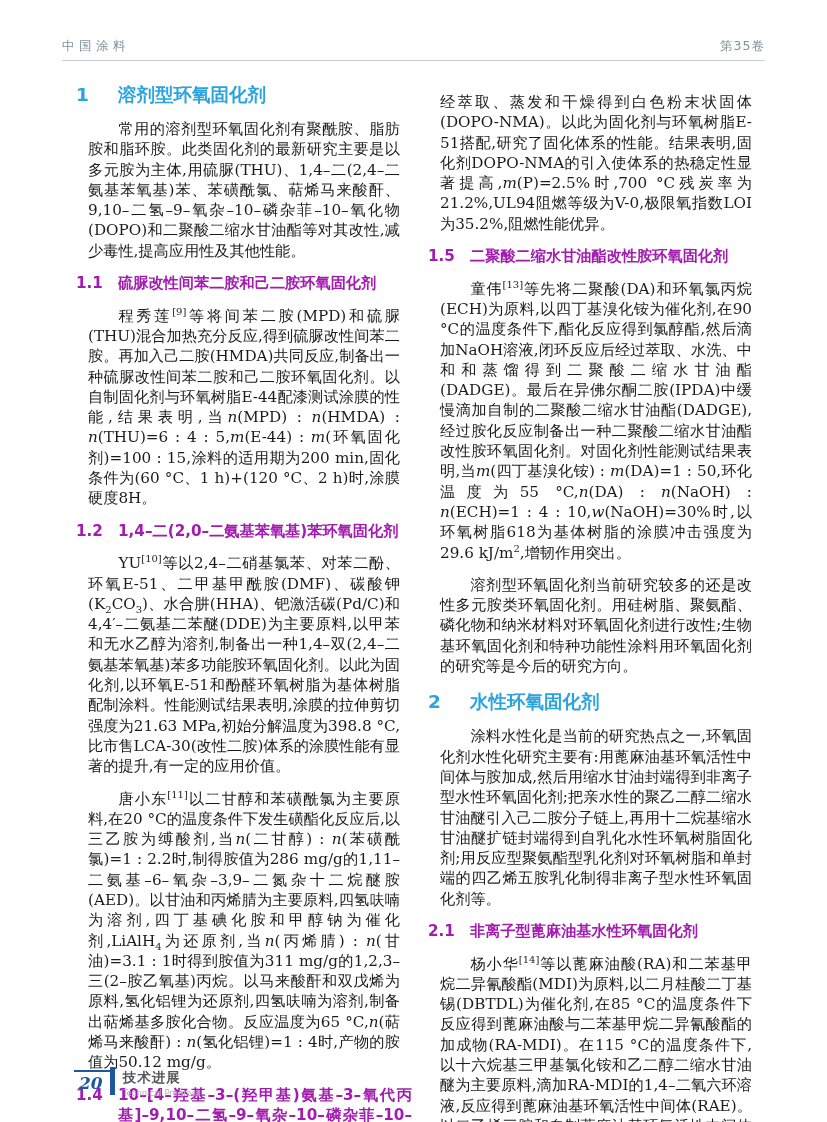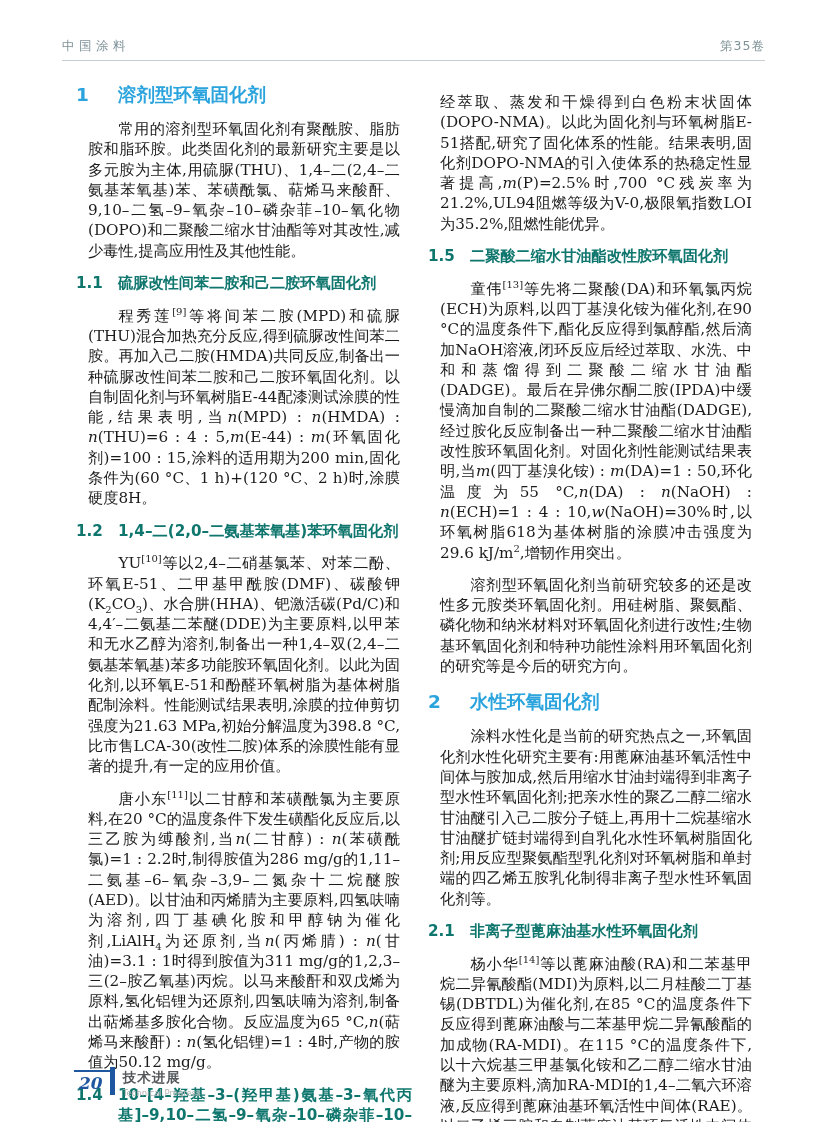--- a/index.html
+++ b/index.html
@@ -32,21 +32,21 @@
     display:flex; margin:3px 0 7px;
     font-family:"DejaVu Sans", sans-serif; font-weight:bold;
     color:#2ba4de; font-size:18.5px; line-height:24px;
   }
   .h1 .num { flex:0 0 42px; }
   .h1.sp { margin-top:14px; margin-bottom:9px; }
 
   .h2 {
     display:flex; margin:2px 0 2px;
     font-family:"DejaVu Sans", sans-serif; font-weight:bold;
-    color:#0f766e; font-size:15.2px; line-height:20.6px;
+    color:#a21caf; font-size:15.2px; line-height:20.6px;
   }
   .h2 .num { flex:0 0 42px; }
   .h2 .t   { flex:1; text-align:justify; }
 
   sup { font-size:66%; line-height:0; vertical-align:super; }
   sub { font-size:66%; line-height:0; vertical-align:sub; }
   i   { font-style:italic; font-family:"DejaVu Serif", serif; }
 
   
   .page-footer { position:absolute; left:74px; top:1069px; display:flex; align-items:flex-start; }

